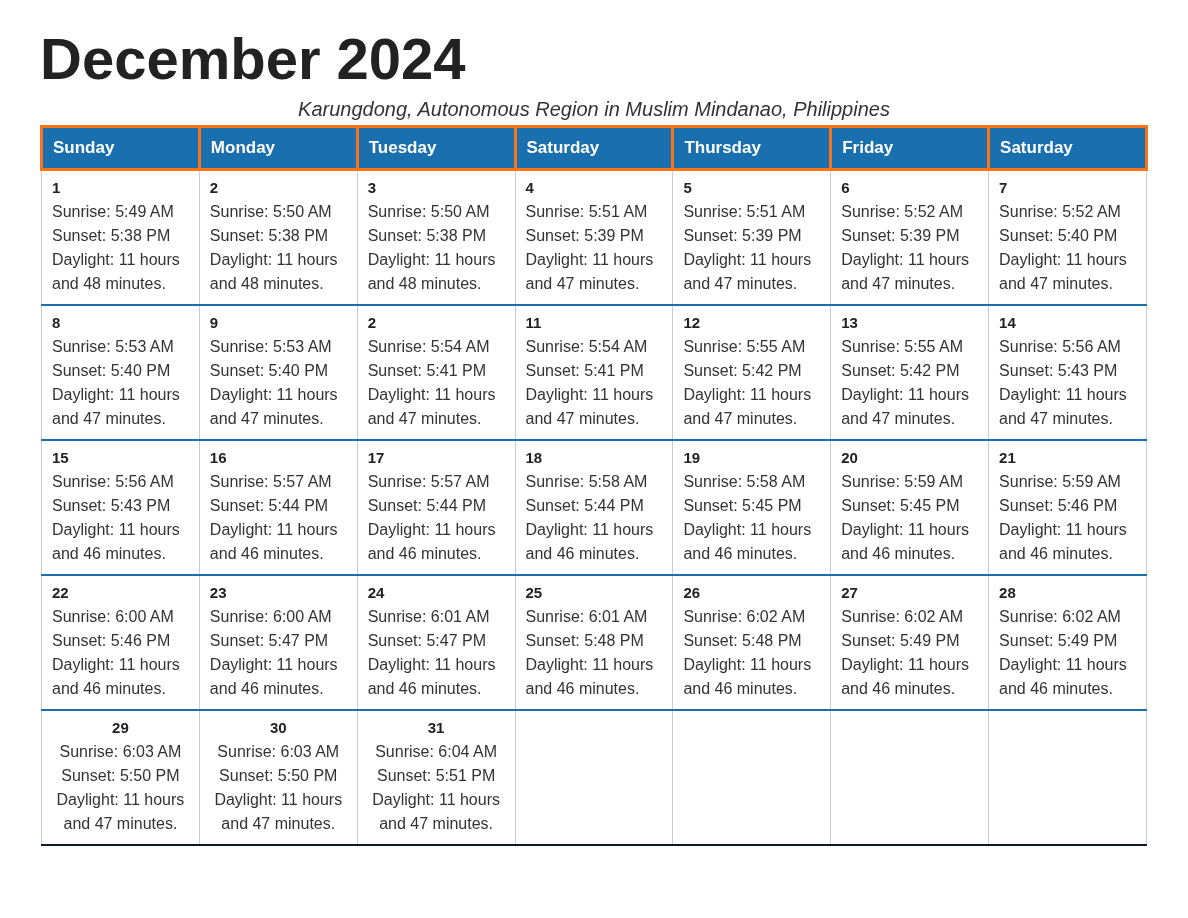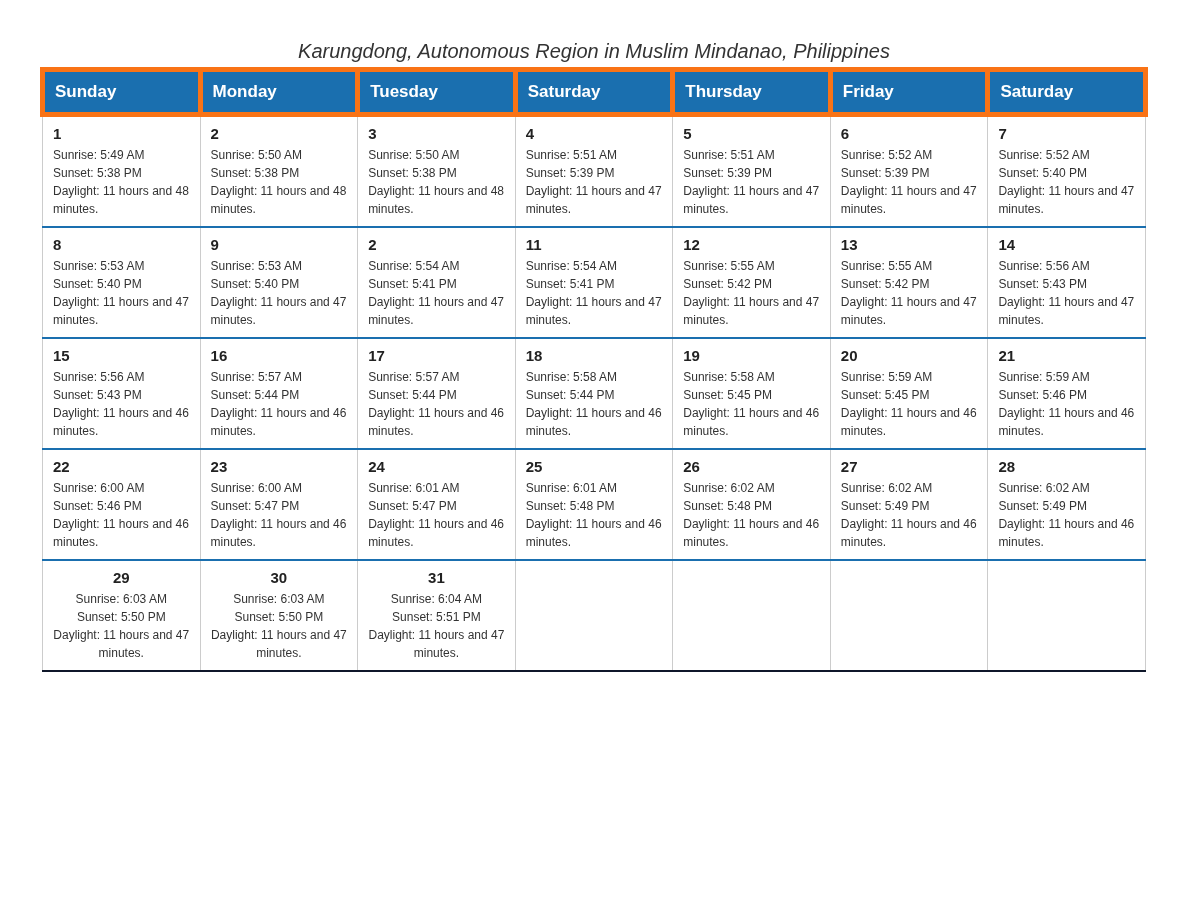--- a/index.html
+++ b/index.html
@@ -66,21 +66,21 @@
       width: 100%;
       border-collapse: collapse;
     }
     thead tr th {
       background-color: #1a6faf;
       color: #fff;
       font-size: 17px;
       font-weight: bold;
       padding: 10px 10px;
       text-align: left;
-      border: 5px solid #f97316;
+      border: 3px solid #f97316;
     }
     tbody tr td {
       vertical-align: top;
       padding: 8px 10px;
       border-left: 1px solid #ccc;
       border-right: 1px solid #ccc;
       border-bottom: none;
       border-top: none;
       font-size: 13.5px;
       color: #333;
@@ -96,32 +96,33 @@
       text-align: center;
     }
     .day-num {
       font-size: 15px;
       font-weight: bold;
       color: #222;
       display: block;
       margin-bottom: 4px;
     }
     .day-info {
-      font-size: 12px;
+      font-size: 16px;
       color: #333;
       line-height: 1.5;
     }
     .empty-cell {
       background: #fff;
     }
   </style>
 </head>
 <body>
 
 <div class="header-area">
+  <div class="month-title">December 2024</div>
 </div>
 
 <div class="subtitle">Karungdong, Autonomous Region in Muslim Mindanao, Philippines</div>
 
 <table>
   <thead>
     <tr>
     <th>Sunday</th>
         <th>Monday</th>
         <th>Tuesday</th>

